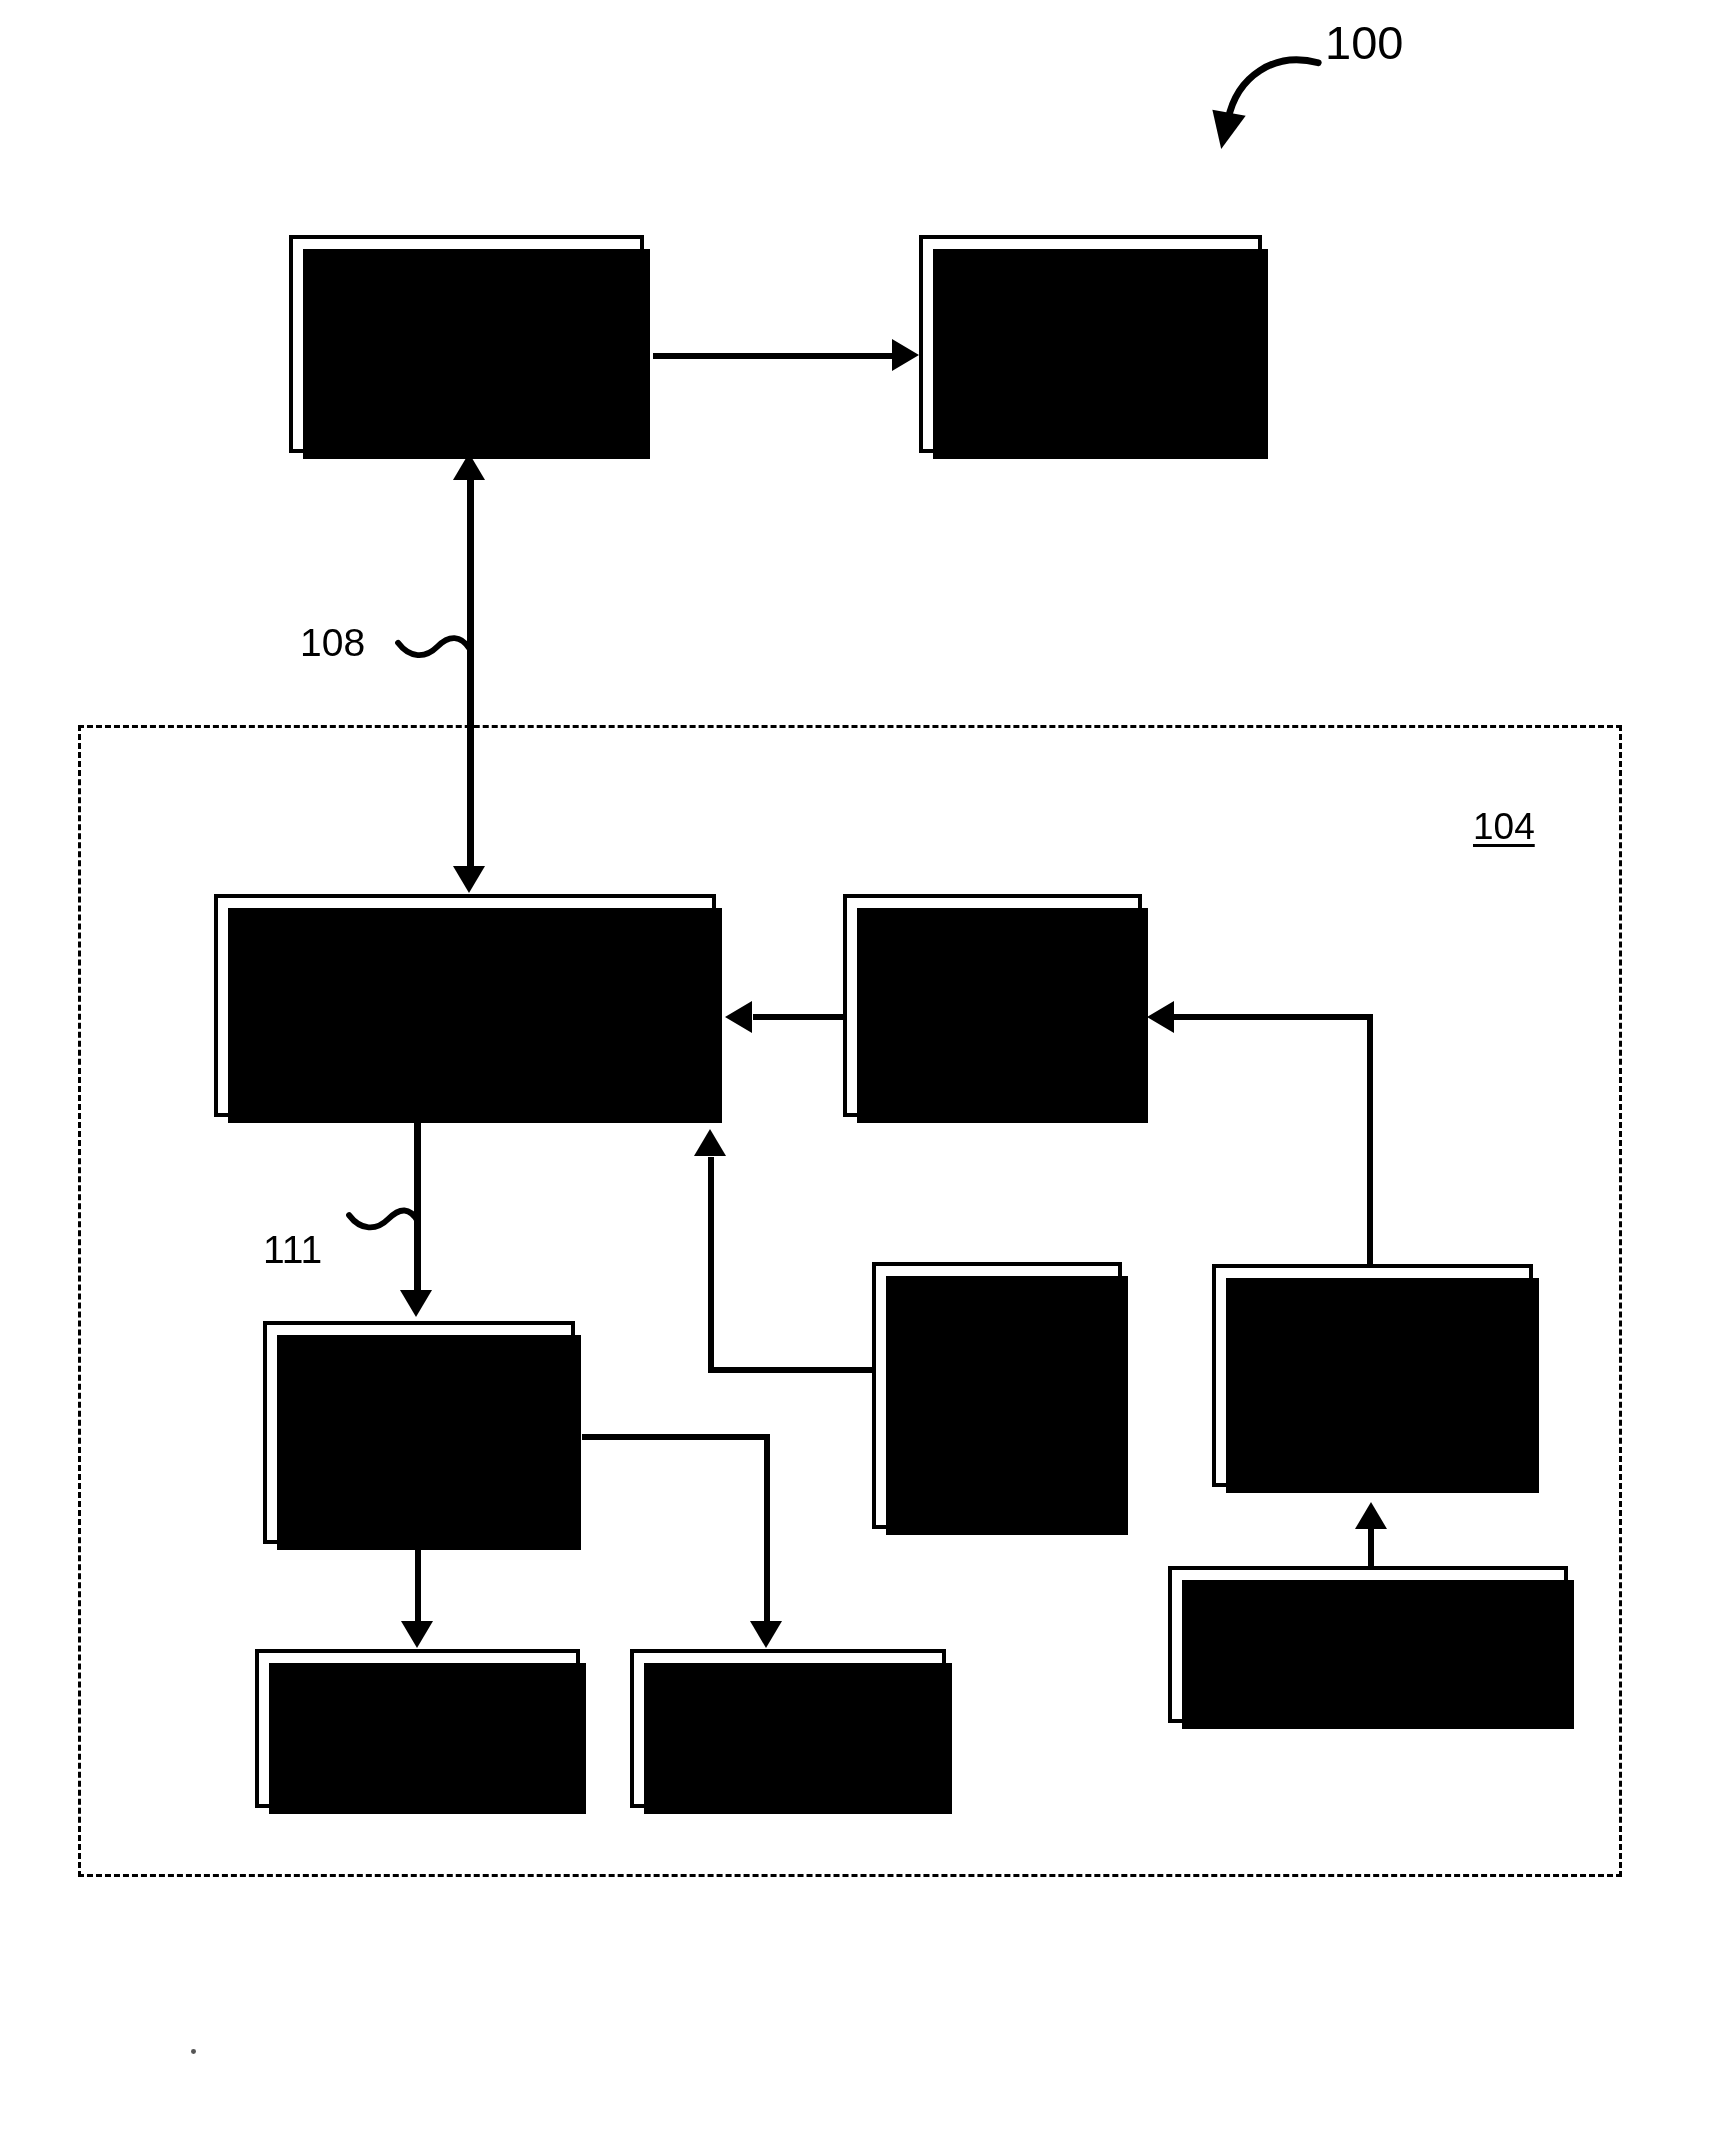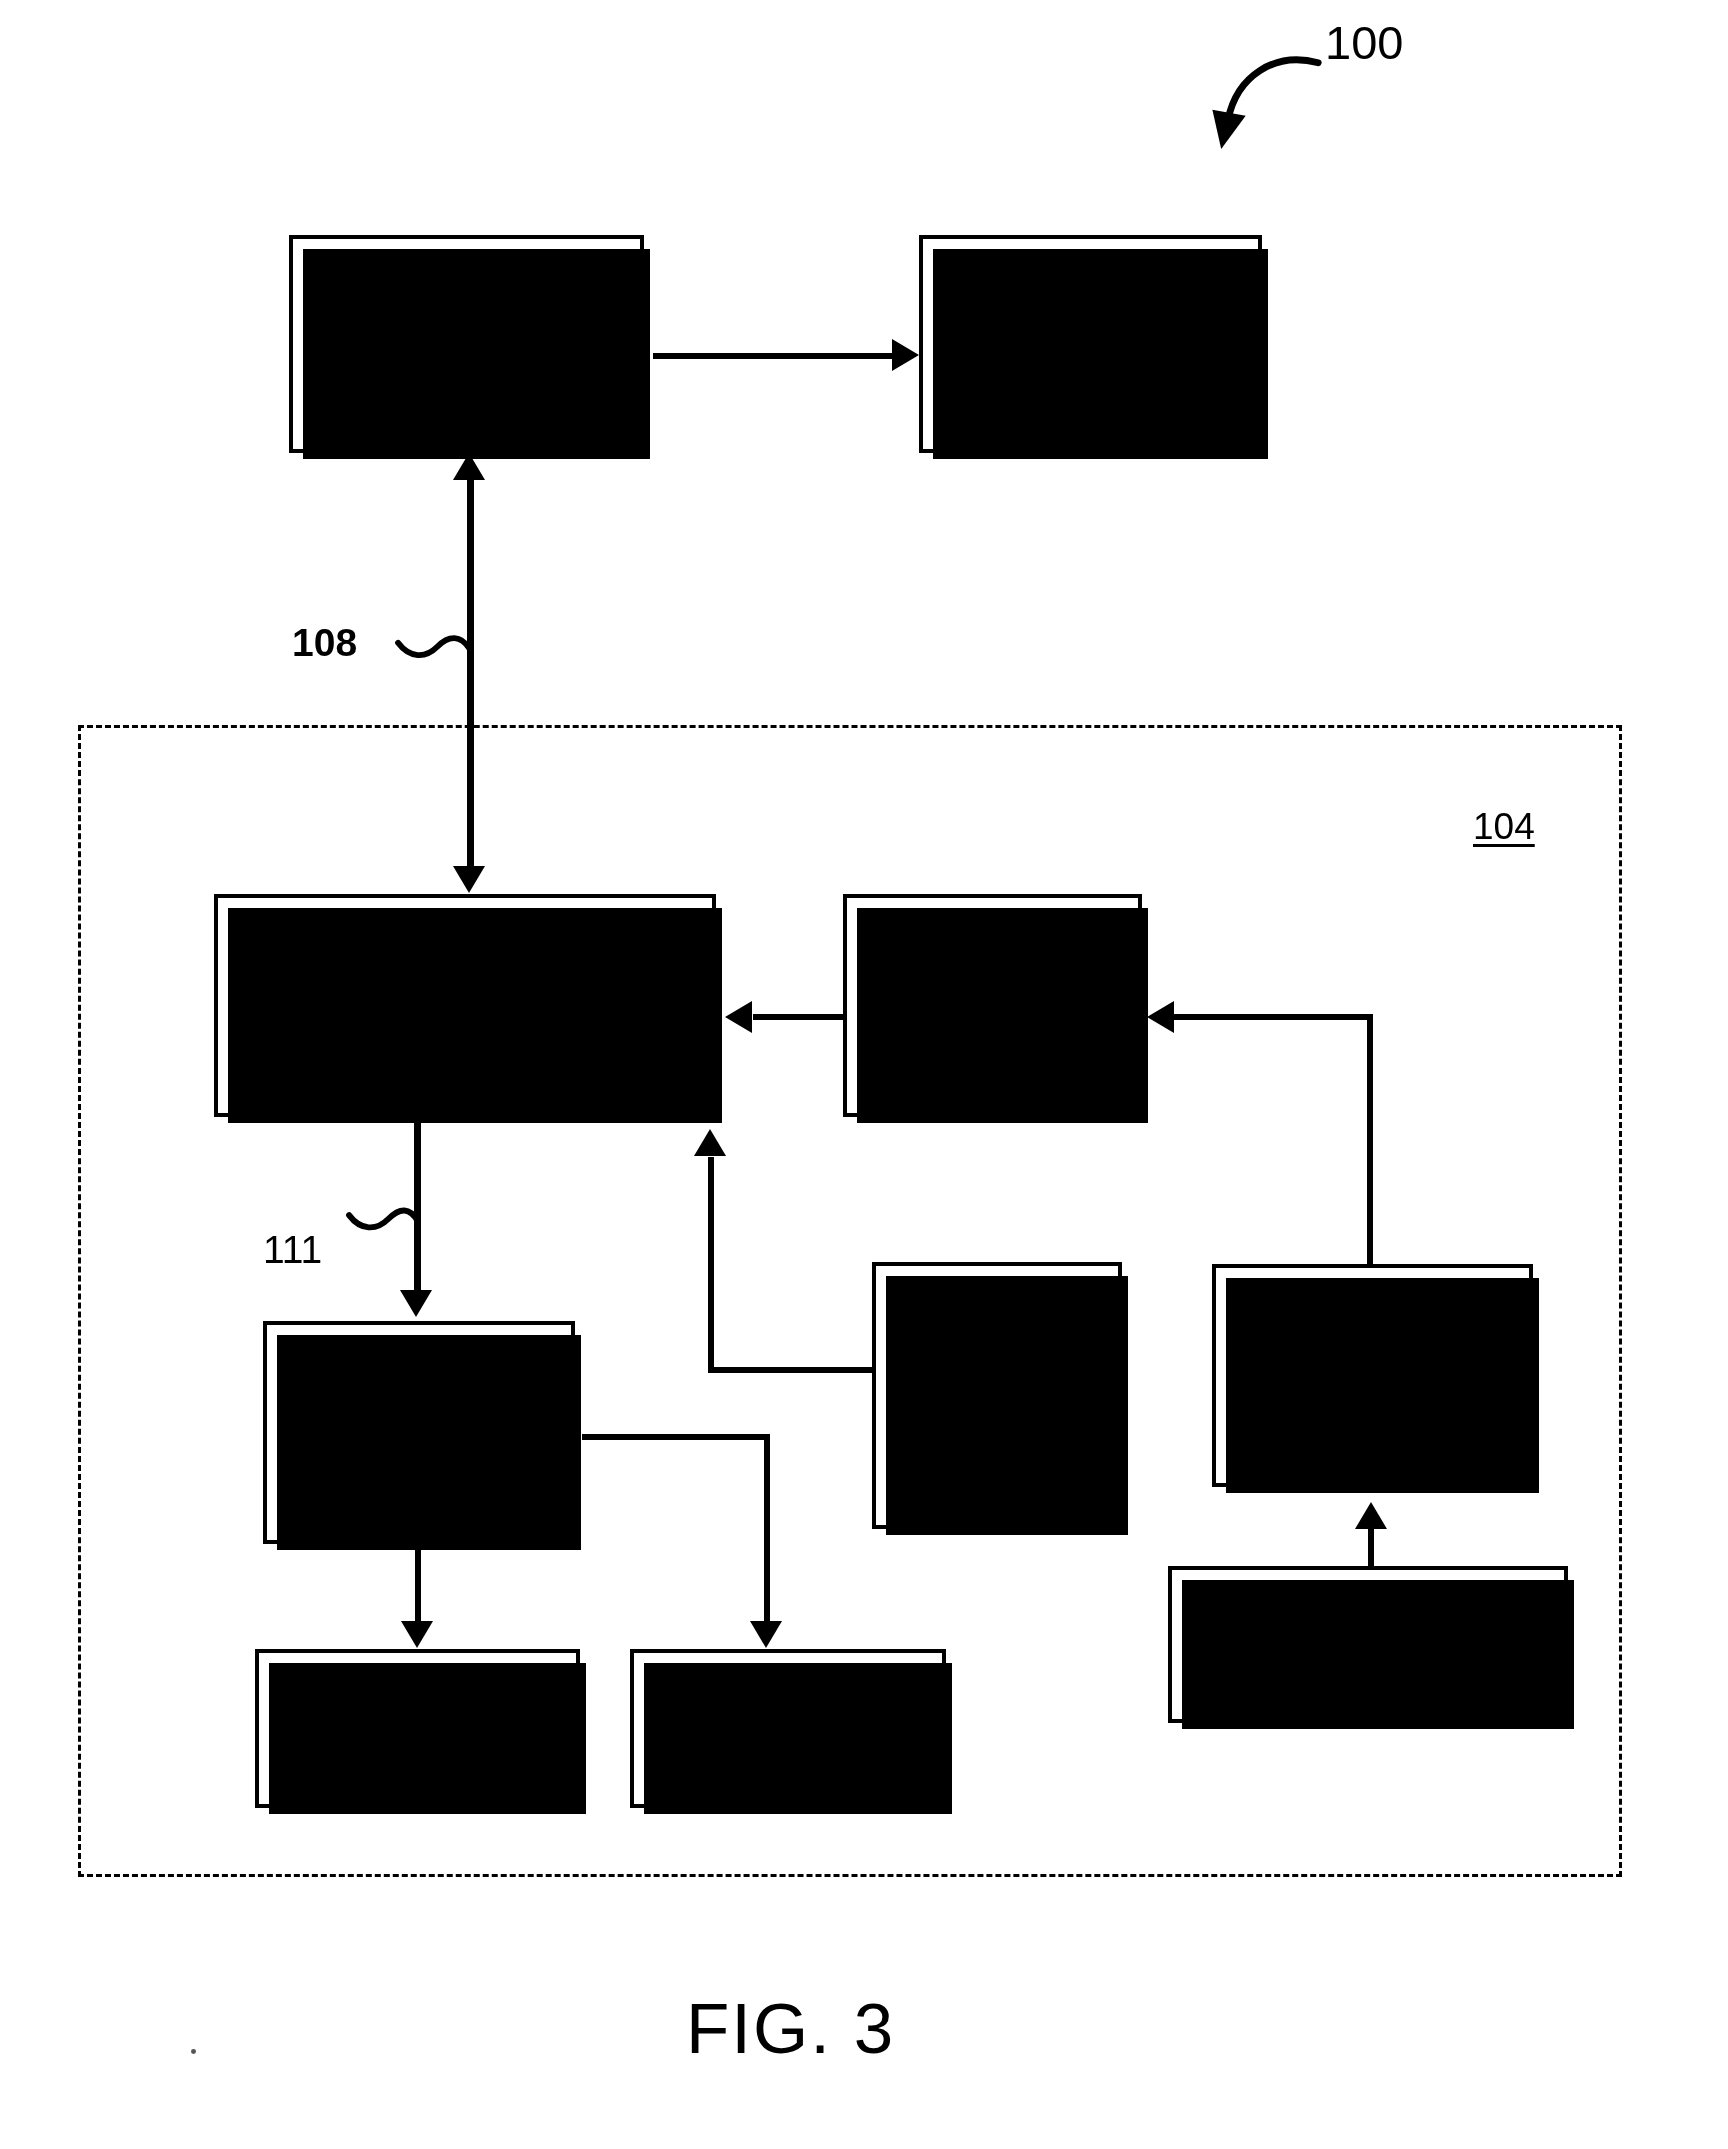--- a/index.html
+++ b/index.html
@@ -223,23 +223,22 @@
   <svg class="overlay" viewBox="0 0 1763 2193">
 
     <path d="M 1345 64 C 1300 52 1262 78 1253 122" fill="none" stroke="#000" stroke-width="7" stroke-linecap="round"></path>
     <polygon points="1237,112 1271,118 1246,152" fill="#000"></polygon>
 
     <path d="M 406 656 C 418 672 434 672 446 660 C 458 648 470 648 479 662" fill="none" stroke="#000" stroke-width="6" stroke-linecap="round"></path>
 
     <path d="M 356 1240 C 368 1256 384 1256 396 1244 C 408 1232 418 1232 426 1246" fill="none" stroke="#000" stroke-width="6" stroke-linecap="round"></path>
   </svg>
 
-  <div class="ref-label" style="left:292px; top:621px;font-weight:bold;">108</div>
+  <div class="ref-label" style="left:300px; top:621px;">108</div>
 
   <div class="ref-label" style="left:263px; top:1228px; font-size:39px;">111</div>
 
-  <div id="fig-caption" style="left:686px; top:1988px;">FIG. 3</div>
 
   <div class="speck" style="left:191px; top:2049px;"></div>
   <div class="speck" style="left:292px; top:1705px;"></div>
 
 </div>
 
 
 </body></html>

